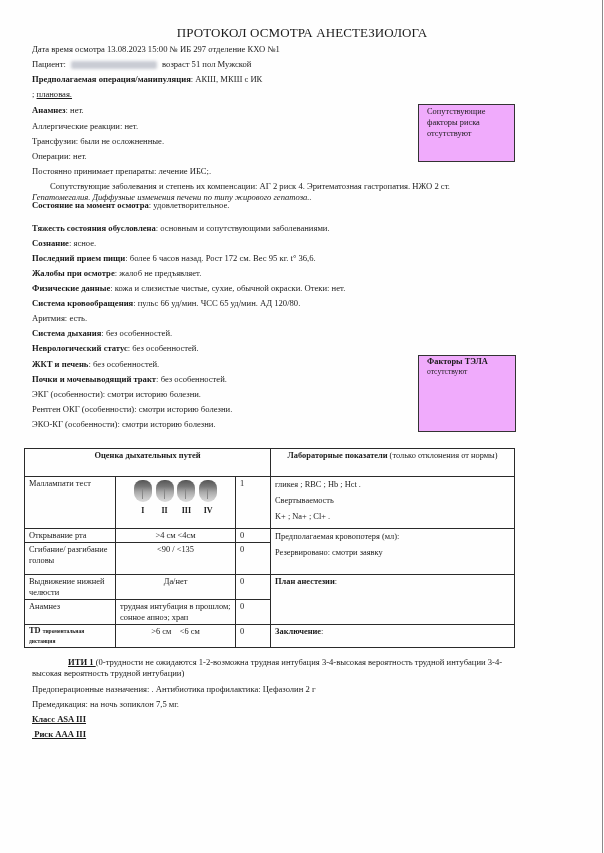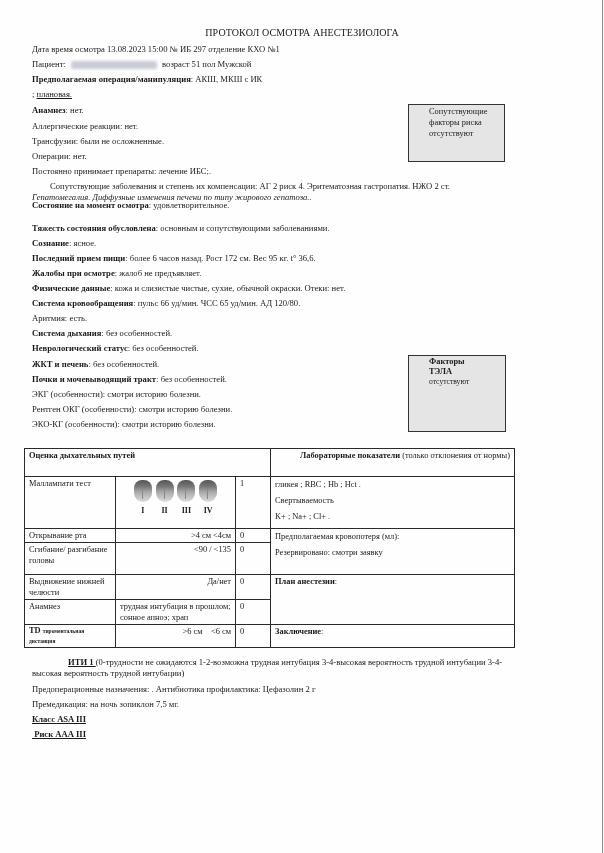--- a/index.html
+++ b/index.html
@@ -2,27 +2,27 @@
 <html><head>
 <meta charset="utf-8">
 <style>
   html, body { margin:0; padding:0; background:#fefefe; }
   body { width:604px; height:853px; position:relative; overflow:hidden;
          font-family:"Liberation Serif","DejaVu Serif",serif; color:#1a1a1a; font-size:8.6px; }
   .page-edge { position:absolute; right:1px; top:0; width:1px; height:853px; background:#8a8a8a; }
   .abs { position:absolute; white-space:nowrap; line-height:11px; }
   b, .b { font-weight:bold; }
   .u { text-decoration:underline; }
-  .title { left:0; width:604px; top:27px; text-align:center; font-size:10px; letter-spacing:0.1px; }
+  .title { left:0; width:604px; top:27px; text-align:center; font-size:13px; letter-spacing:0.1px; }
   .blur { display:inline-block; width:86px; height:8px; background:#c9ccd4; filter:blur(1.6px); vertical-align:middle; margin:0 3px; border-radius:2px; }
-  .box { position:absolute; border:1px solid #333; background:#e5e5e5; box-sizing:border-box; padding:1px 20px; line-height:11px; font-size:8.4px; }
+  .box { position:absolute; border:1px solid #333; background:#f0abfc; box-sizing:border-box; padding:1px 8px; line-height:11px; font-size:8.4px;margin-left:10px; }
   table.airway { position:absolute; left:24px; top:448px; width:490px; border-collapse:collapse; table-layout:fixed; font-size:8.4px; }
   table.airway td { border:1px solid #2a2a2a; vertical-align:top; padding:1px 4px; line-height:11px; }
-  .hdr { text-align:left; font-weight:bold; }
-  .center { text-align:right; }
+  .hdr { text-align:center; font-weight:bold; }
+  .center { text-align:center; }
   .small { font-size:5.5px; font-weight:bold; }
   .mallampati { display:flex; justify-content:space-between; padding:0 12px; margin-top:2px; }
   .mp { display:flex; flex-direction:column; align-items:center; width:22px; }
   .mouth { width:18px; height:22px; border-radius:9px 9px 10px 10px;
            background:linear-gradient(#555 0%, #777 30%, #aaa 55%, #ddd 100%); position:relative; }
   .mouth::after { content:""; position:absolute; left:8px; top:9px; width:1px; height:10px; background:#888; }
   .mp-lbl { font-weight:bold; font-size:8px; margin-top:3px; }
   .lab-line { margin:1px 0 5px 0; }
 </style>
 </head>

